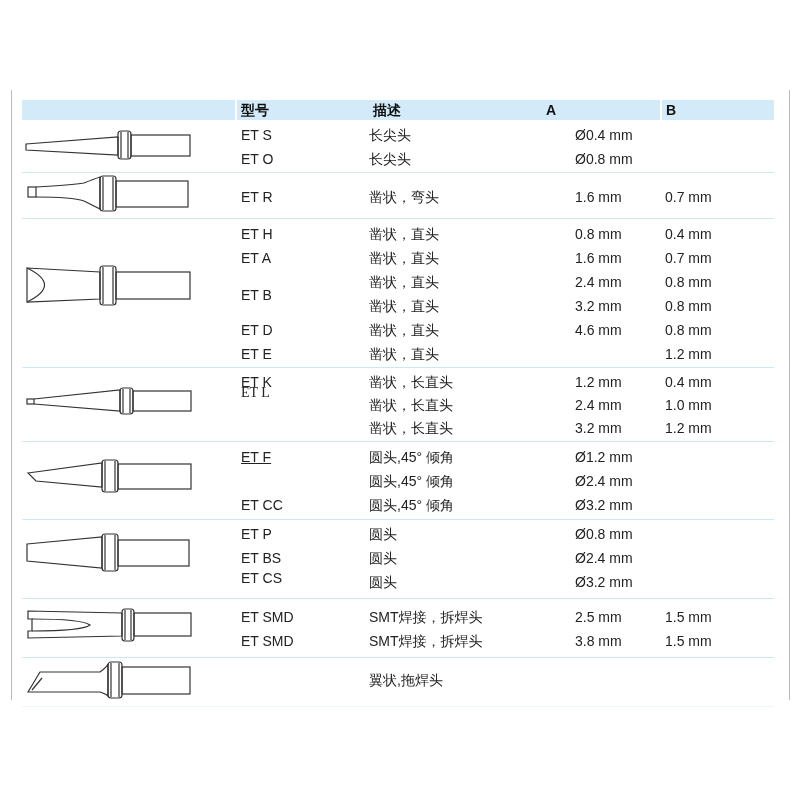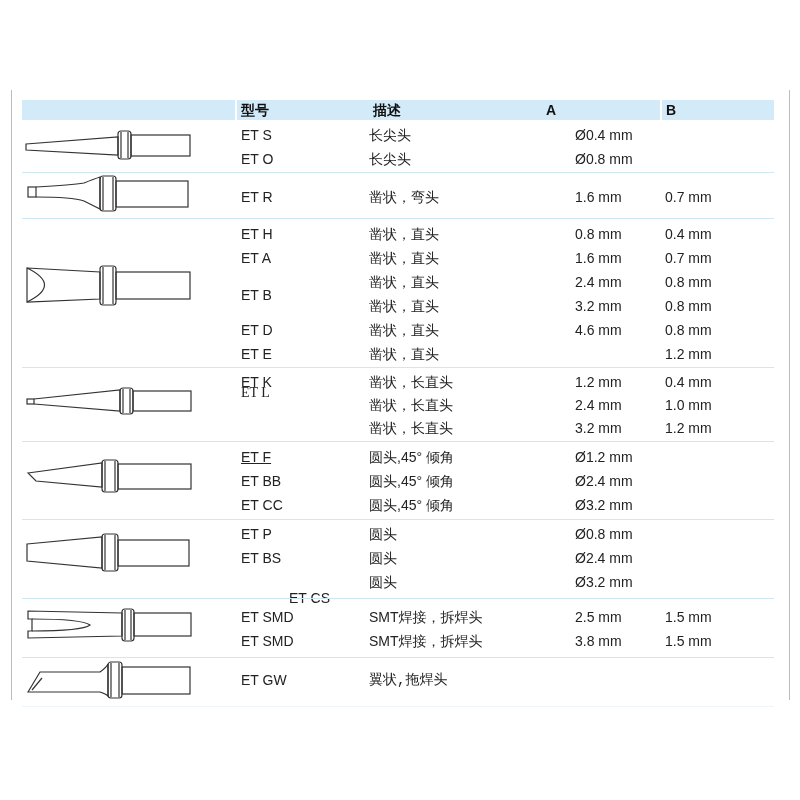--- a/index.html
+++ b/index.html
@@ -136,21 +136,20 @@
       <rect x="80" y="18" width="16" height="32" rx="3"></rect>
       <line x1="83" y1="19" x2="83" y2="49"></line>
         <line x1="93" y1="19" x2="93" y2="49"></line>
       <rect x="96" y="22" width="73" height="25"></rect>
     </g>
   </svg>
   <div class="row c-model" style="top:3px;text-decoration:underline;">ET F</div>
   <div class="row c-desc" style="top:3px;">圆头,45° 倾角</div>
   <div class="row c-a" style="top:3px;">Ø1.2 mm</div>
   <div class="row c-b" style="top:3px;"></div>
-  <div class="row c-model" style="top:27px;">ET BB</div>
   <div class="row c-desc" style="top:27px;">圆头,45° 倾角</div>
   <div class="row c-a" style="top:27px;">Ø2.4 mm</div>
   <div class="row c-b" style="top:27px;"></div>
   <div class="row c-model" style="top:51px;">ET CC</div>
   <div class="row c-desc" style="top:51px;">圆头,45° 倾角</div>
   <div class="row c-a" style="top:51px;">Ø3.2 mm</div>
   <div class="row c-b" style="top:51px;"></div>
 </div>
 
 <div class="group" style="top:519px;height:79px;">
@@ -164,21 +163,21 @@
     </g>
   </svg>
   <div class="row c-model" style="top:2px;">ET P</div>
   <div class="row c-desc" style="top:2px;">圆头</div>
   <div class="row c-a" style="top:2px;">Ø0.8 mm</div>
   <div class="row c-b" style="top:2px;"></div>
   <div class="row c-model" style="top:26px;">ET BS</div>
   <div class="row c-desc" style="top:26px;">圆头</div>
   <div class="row c-a" style="top:26px;">Ø2.4 mm</div>
   <div class="row c-b" style="top:26px;"></div>
-  <div class="row c-model" style="top:66px;margin-left:48px;">ET CS</div>
+  <div class="row c-model" style="top:46px;">ET CS</div>
   <div class="row c-desc" style="top:50px;">圆头</div>
   <div class="row c-a" style="top:50px;">Ø3.2 mm</div>
   <div class="row c-b" style="top:50px;"></div>
 </div>
 
 <div class="group" style="top:598px;height:59px;">
   <svg class="tip" style="top:0;" width="200" height="59">
     <g fill="none" stroke="#333" stroke-width="1.2">
       <path d="M6 12 L100 14 L100 37 L6 39 L6 32 L10 32 L10 20 L6 20 Z"></path>
       <path d="M10 20 Q60 20 68 26 Q60 32 10 32"></path>
@@ -202,19 +201,18 @@
   <svg class="tip" style="top:0;" width="200" height="49">
     <g fill="none" stroke="#333" stroke-width="1.2">
       <path d="M6 34 L18 14 L78 14 Q84 10 86 6 L86 38 Q84 36 78 34 Z"></path>
       <line x1="10" y1="32" x2="20" y2="20"></line>
       <rect x="86" y="4" width="14" height="36" rx="3"></rect>
       <line x1="89" y1="5" x2="89" y2="39"></line>
         <line x1="97" y1="5" x2="97" y2="39"></line>
       <rect x="100" y="9" width="68" height="27"></rect>
     </g>
   </svg>
-  <div class="row c-model" style="top:10px;">ET GW</div>
-  <div class="row c-desc" style="top:10px;font-family:Liberation Mono, monospace;">翼状,拖焊头</div>
+  <div class="row c-desc" style="top:10px;">翼状,拖焊头</div>
   <div class="row c-a" style="top:10px;"></div>
   <div class="row c-b" style="top:10px;"></div>
 </div>
 
 <div class="bottom-line"></div>
 
 </body></html>

